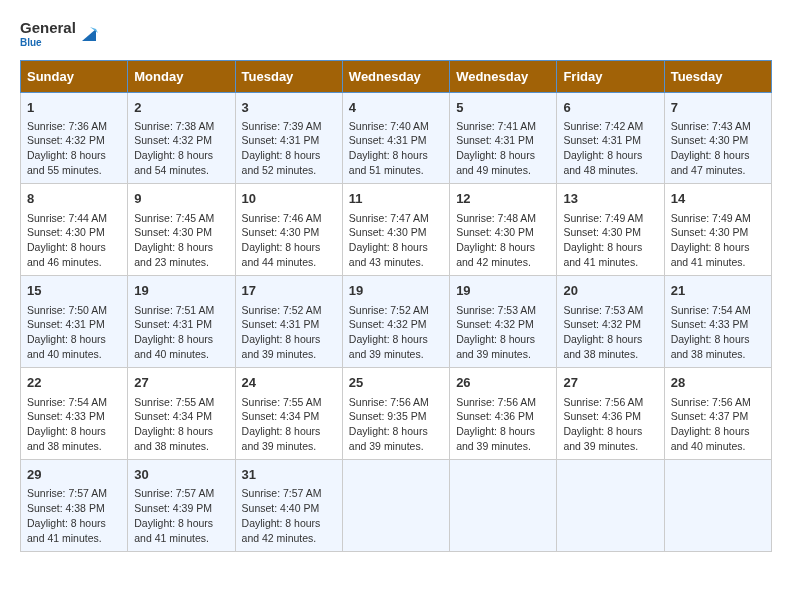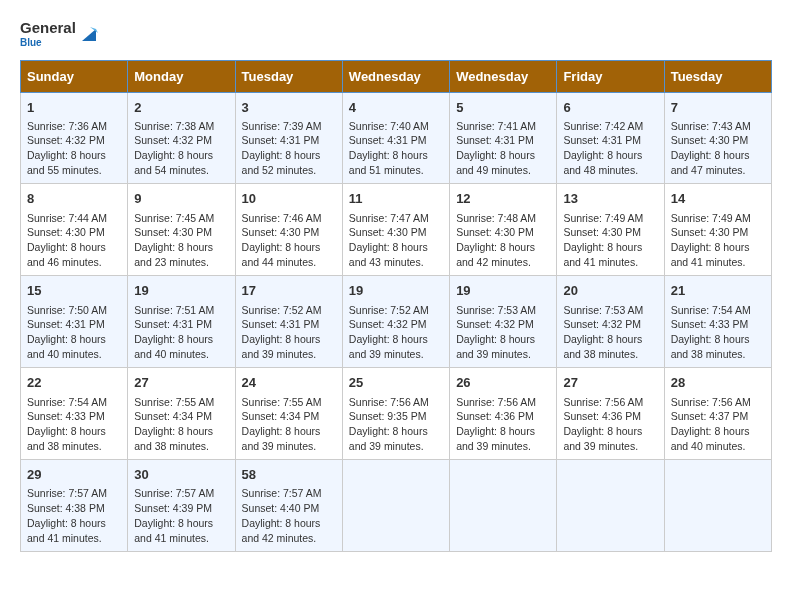--- a/index.html
+++ b/index.html
@@ -138,20 +138,20 @@
         <td><span class="day-num">27</span><span>Sunrise: 7:55 AM</span><br><span>Sunset: 4:34 PM</span><br><span>Daylight: 8 hours and 38 minutes.</span></td>
         <td><span class="day-num">24</span><span>Sunrise: 7:55 AM</span><br><span>Sunset: 4:34 PM</span><br><span>Daylight: 8 hours and 39 minutes.</span></td>
         <td><span class="day-num">25</span><span>Sunrise: 7:56 AM</span><br><span>Sunset: 9:35 PM</span><br><span>Daylight: 8 hours and 39 minutes.</span></td>
         <td><span class="day-num">26</span><span>Sunrise: 7:56 AM</span><br><span>Sunset: 4:36 PM</span><br><span>Daylight: 8 hours and 39 minutes.</span></td>
         <td><span class="day-num">27</span><span>Sunrise: 7:56 AM</span><br><span>Sunset: 4:36 PM</span><br><span>Daylight: 8 hours and 39 minutes.</span></td>
         <td><span class="day-num">28</span><span>Sunrise: 7:56 AM</span><br><span>Sunset: 4:37 PM</span><br><span>Daylight: 8 hours and 40 minutes.</span></td>
       </tr>
       <tr>
         <td><span class="day-num">29</span><span>Sunrise: 7:57 AM</span><br><span>Sunset: 4:38 PM</span><br><span>Daylight: 8 hours and 41 minutes.</span></td>
         <td><span class="day-num">30</span><span>Sunrise: 7:57 AM</span><br><span>Sunset: 4:39 PM</span><br><span>Daylight: 8 hours and 41 minutes.</span></td>
-        <td><span class="day-num">58</span><span>Sunrise: 7:57 AM</span><br><span>Sunset: 4:40 PM</span><br><span>Daylight: 8 hours and 42 minutes.</span></td>
+        <td><span class="day-num">31</span><span>Sunrise: 7:57 AM</span><br><span>Sunset: 4:40 PM</span><br><span>Daylight: 8 hours and 42 minutes.</span></td>
         <td class="empty-cell"></td>
         <td class="empty-cell"></td>
         <td class="empty-cell"></td>
         <td class="empty-cell"></td>
       </tr>
     </tbody>
 </table>
 
 </body></html>

